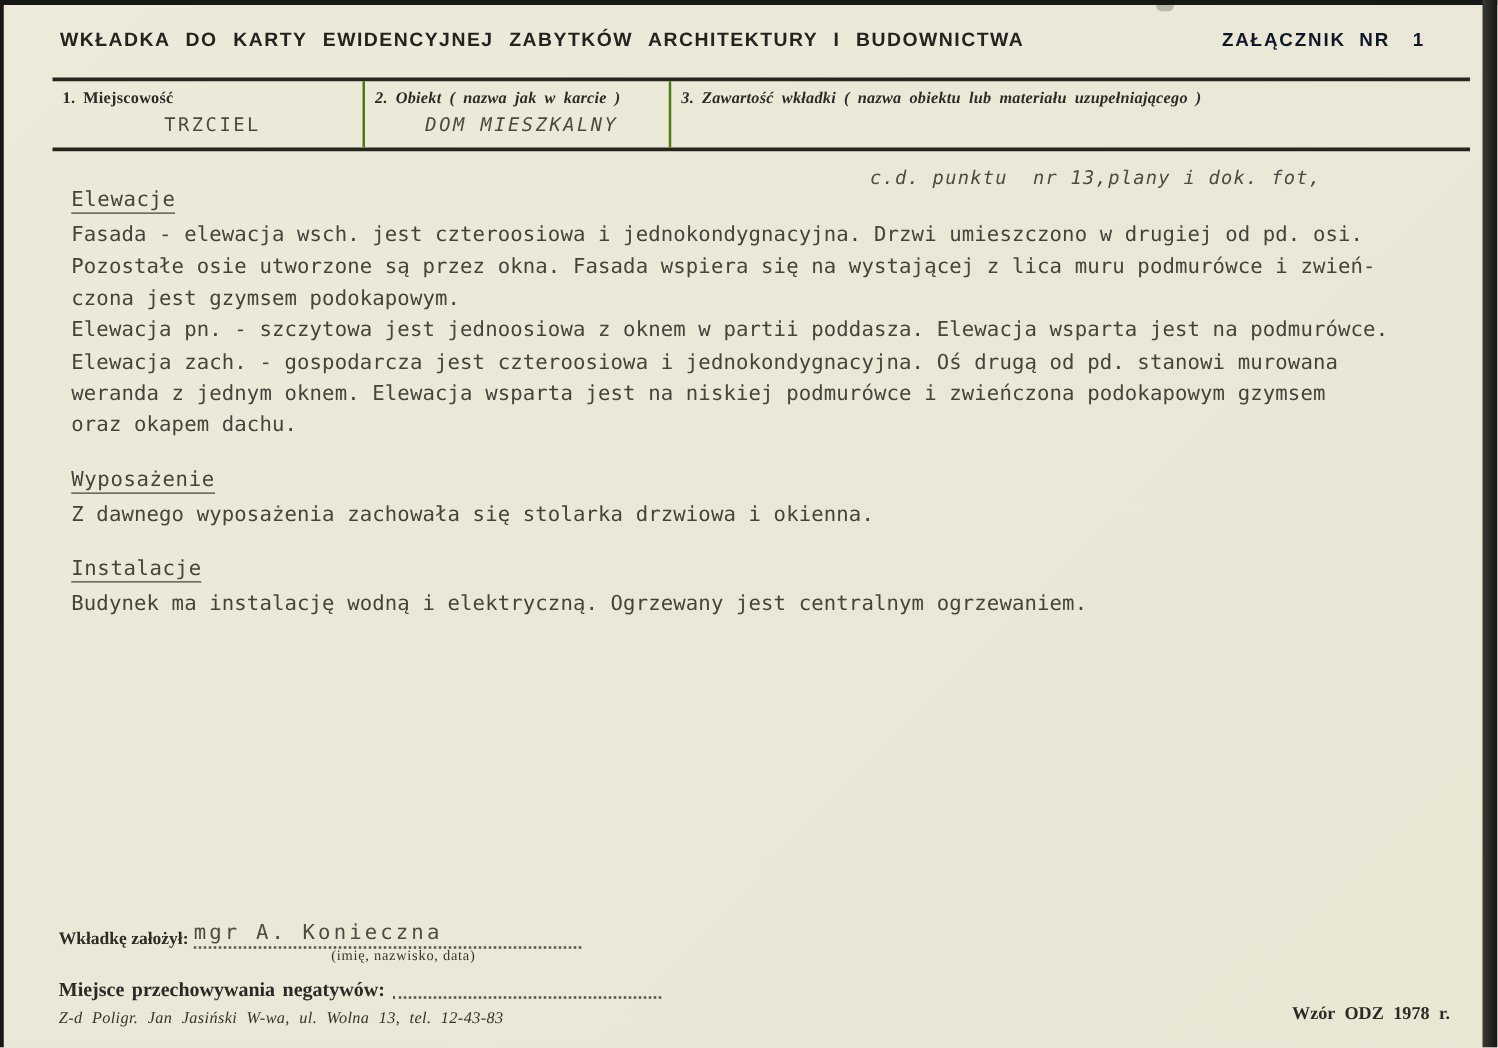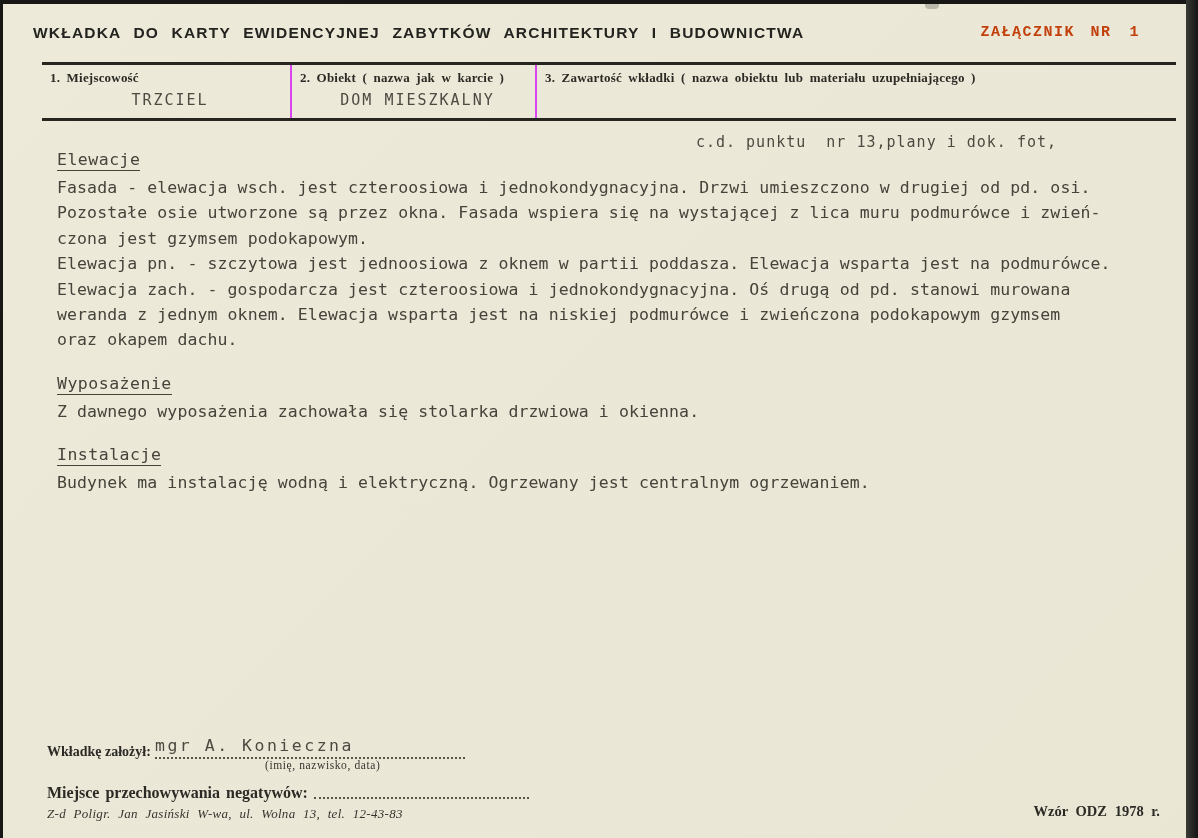--- a/index.html
+++ b/index.html
@@ -13,40 +13,40 @@
   .paper{
     position:absolute;inset:0;
     background:linear-gradient(135deg,#edead9 0%,#ece8d8 40%,#eae6d4 100%);
   }
   
   .edge{position:absolute;background:#171715;}
   .edge-top{top:0;left:0;right:0;height:4px;}
   .edge-left{top:0;left:0;bottom:0;width:3px;}
   .edge-right{top:0;right:0;bottom:0;width:12px;background:linear-gradient(90deg,#3a3a36,#141412);}
   
-  .hdr{position:absolute;top:24px;left:33px;right:30px;display:flex;justify-content:space-between;align-items:flex-start;}
+  .hdr{position:absolute;top:24px;left:48px;right:30px;display:flex;justify-content:space-between;align-items:flex-start;}
   .hdr-title{
     font-family:"Liberation Sans", sans-serif;
     font-weight:bold;font-size:15.5px;color:#23231f;
     letter-spacing:1.2px;word-spacing:7px;
   }
   .hdr-right{
-    font-family:Liberation Mono, monospace;
-    font-weight:bold;font-size:15px;color:#c2410c;
+    font-family:Liberation Sans, sans-serif;
+    font-weight:bold;font-size:15px;color:#0f172a;
     letter-spacing:1.5px;word-spacing:5px;margin-right:28px;white-space:nowrap;
   }
   .hdr-right .att-num{margin-left:18px;}
   
   .ftable{
     position:absolute;left:42px;top:62px;width:1134px;height:53px;
     border-top:3px solid #26261f;border-bottom:3px solid #26261f;
     display:flex;
   }
   .fcell{position:relative;padding:5px 0 0 8px;box-sizing:border-box;}
-  .fcell + .fcell{border-left:2px solid #d946ef;}
+  .fcell + .fcell{border-left:2px solid #4d7c0f;font-style:italic;}
   .fcell-1{width:248px;}
   .fcell-2{width:245px;}
   .fcell-3{flex:1;}
   .flabel{
     font-family:"Liberation Serif", serif;font-weight:bold;
     font-size:13px;color:#2b2a25;letter-spacing:0.2px;word-spacing:3px;white-space:nowrap;
   }
   .fvalue{
     font-family:"DejaVu Sans Mono", monospace;
     font-size:15px;color:#4c4a41;letter-spacing:2px;

